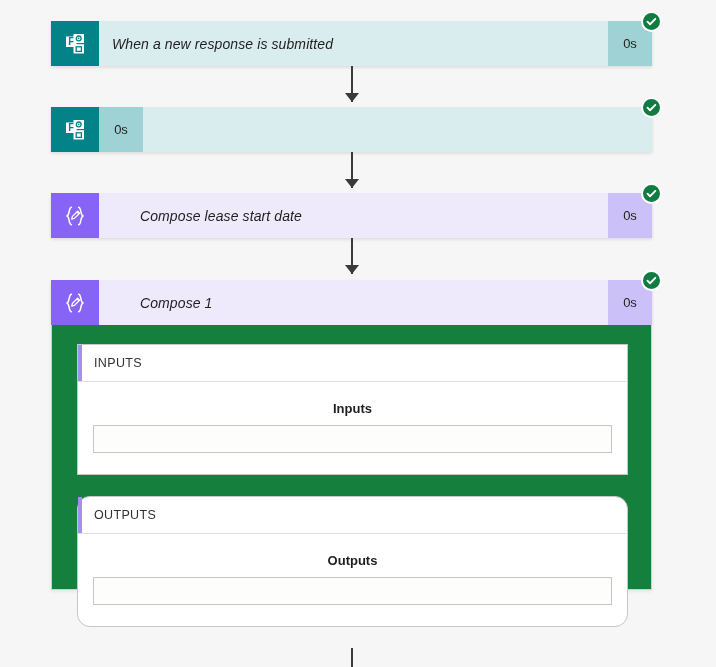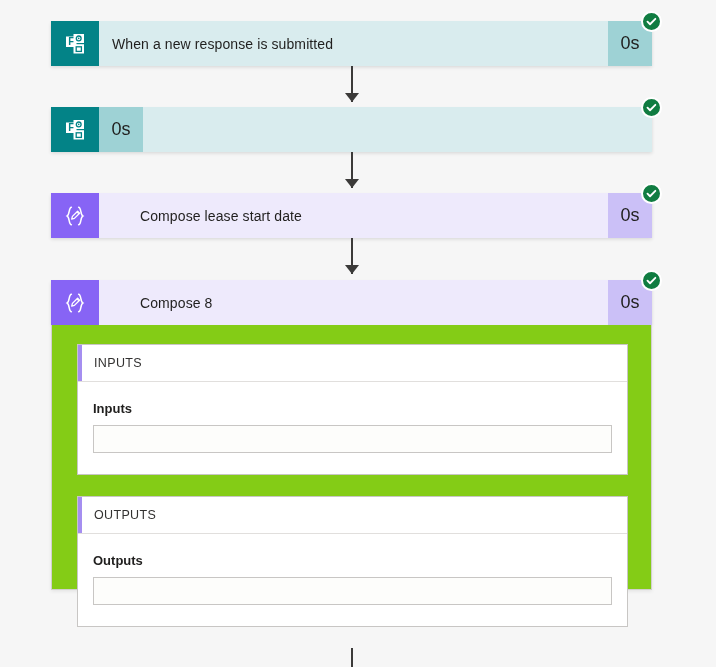--- a/index.html
+++ b/index.html
@@ -46,29 +46,30 @@
   .node-title {
     flex: 1;
     display: flex;
     align-items: center;
     padding-left: 13px;
     font-size: 14px;
     color: #201f1e;
     letter-spacing: 0.1px;
     white-space: nowrap;
     overflow: hidden;
+    font-style: italic;
   }
 
   .node-duration {
     width: 44px;
     min-width: 44px;
     display: flex;
     align-items: center;
     justify-content: center;
-    font-size: 18px;
+    font-size: 13px;
     color: #201f1e;
   }
 
   
   .node.teal { background: #d9ecee; }
   .node.teal .node-icon { background: #038387; }
   .node.teal .node-duration { background: #9ed2d5; }
 
   
   .node.purple { background: #eeeafc; gap: 28px; }
@@ -109,24 +110,25 @@
   }
 
   
   .expanded-card {
     position: absolute;
     left: 51px;
     top: 325px;
     width: 601px;
     height: 265px;
     box-sizing: border-box;
-    background: #84cc16;
+    background: #15803d;
     border: 1px solid #d2d0ce;
     border-top: none;
     box-shadow: 0 1.6px 3.6px rgba(0,0,0,0.08);
+    text-align: center;
   }
 
   .io-panel {
     position: absolute;
     left: 25px;
     width: 551px;
     box-sizing: border-box;
     background: #ffffff;
     border: 1px solid #c8c6c4;
   }
@@ -245,21 +247,21 @@
 
   <div class="node purple" style="top:280px;">
     <div class="node-icon">
       <svg width="28" height="26" viewBox="0 0 28 26" aria-hidden="true">
         <path d="M10.4 4.2 C7.6 4.2 8.8 11.6 6.2 13 C8.8 14.4 7.6 21.8 10.4 21.8" stroke="#ffffff" stroke-width="1.5" fill="none" stroke-linecap="round"></path>
         <path d="M17.6 4.2 C20.4 4.2 19.2 11.6 21.8 13 C19.2 14.4 20.4 21.8 17.6 21.8" stroke="#ffffff" stroke-width="1.5" fill="none" stroke-linecap="round"></path>
         <path d="M16.6 8.2 L11.4 13.4 L10.7 16.1 L13.4 15.4 L18.6 10.2 Z" stroke="#ffffff" stroke-width="1.3" fill="none" stroke-linejoin="round"></path>
         <path d="M15.9 8.9 L17.9 10.9" stroke="#ffffff" stroke-width="1.1"></path>
       </svg>
     </div>
-    <div class="node-title">Compose 8</div>
+    <div class="node-title">Compose 1</div>
     <div class="node-duration">0s</div>
     <div class="status-badge" style="right:-10px; top:-10px;">
       <svg width="11" height="11" viewBox="0 0 12 12" aria-hidden="true">
         <path d="M1.6 6.2 L4.4 9 L10.2 3.1" stroke="#ffffff" stroke-width="2" fill="none" stroke-linecap="round" stroke-linejoin="round"></path>
       </svg>
     </div>
   </div>
 
   <div class="expanded-card">
 
@@ -267,21 +269,21 @@
       <div class="io-header">
         <span class="io-header-accent"></span>
         <span class="io-header-label">INPUTS</span>
       </div>
       <div class="io-body">
         <div class="io-field-label">Inputs</div>
         <div class="io-field-box"></div>
       </div>
     </div>
 
-    <div class="io-panel" style="top:171px;">
+    <div class="io-panel" style="top:171px;border-radius:13px;">
       <div class="io-header">
         <span class="io-header-accent"></span>
         <span class="io-header-label">OUTPUTS</span>
       </div>
       <div class="io-body">
         <div class="io-field-label">Outputs</div>
         <div class="io-field-box"></div>
       </div>
     </div>
 

